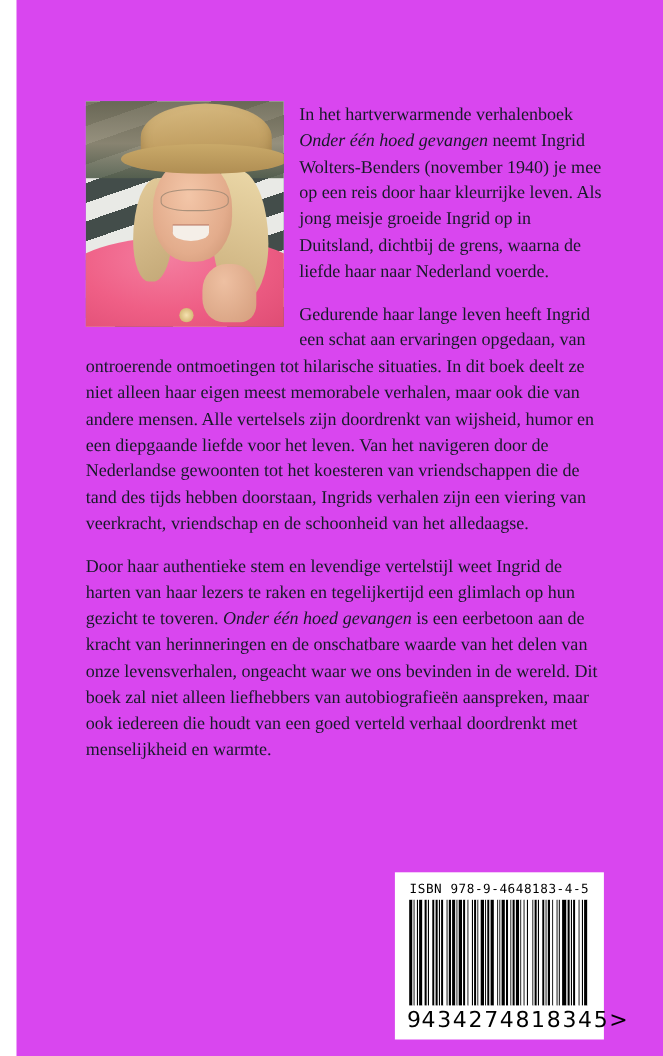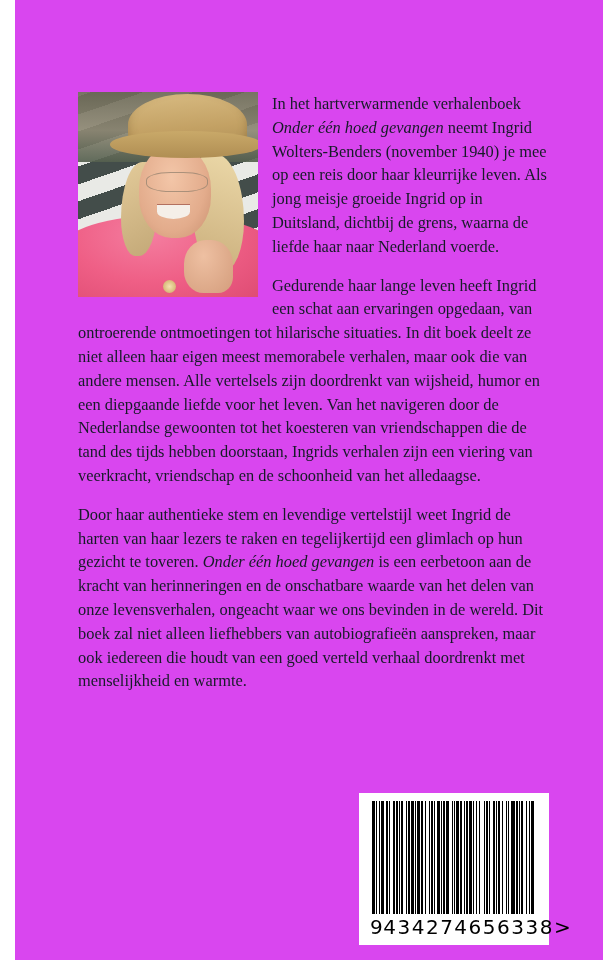--- a/index.html
+++ b/index.html
@@ -221,20 +221,21 @@
     </div>
 
     <p><span>In het hartverwarmende verhalenboek </span><em>Onder één hoed gevangen</em><span> neemt Ingrid Wolters-Benders (november 1940) je mee op een reis door haar kleurrijke leven. Als jong meisje groeide Ingrid op in Duitsland, dichtbij de grens, waarna de liefde haar naar Nederland voerde.</span></p>
 
     <p>Gedurende haar lange leven heeft Ingrid een schat aan ervaringen opgedaan, van ontroerende ontmoetingen tot hilarische situaties. In dit boek deelt ze niet alleen haar eigen meest memorabele verhalen, maar ook die van andere mensen. Alle vertelsels zijn doordrenkt van wijsheid, humor en een diepgaande liefde voor het leven. Van het navigeren door de Nederlandse gewoonten tot het koesteren van vriendschappen die de tand des tijds hebben doorstaan, Ingrids verhalen zijn een viering van veerkracht, vriendschap en de schoonheid van het alledaagse.</p>
 
     <p><span>Door haar authentieke stem en levendige vertelstijl weet Ingrid de harten van haar lezers te raken en tegelijkertijd een glimlach op hun gezicht te toveren. </span><em>Onder één hoed gevangen</em><span> is een eerbetoon aan de kracht van herinneringen en de onschatbare waarde van het delen van onze levensverhalen, ongeacht waar we ons bevinden in de wereld. Dit boek zal niet alleen liefhebbers van autobiografieën aanspreken, maar ook iedereen die houdt van een goed verteld verhaal doordrenkt met menselijkheid en warmte.</span></p>
   </div>
 
   <div class="isbn-block">
+    <div class="isbn-label">ISBN 978-9-4648183-4-5</div>
     <div class="barcode">
         <span style="width: 1.89873%; background: rgb(0, 0, 0);"></span>
         <span style="width: 0.632911%; background: rgb(255, 255, 255);"></span>
         <span style="width: 0.632911%; background: rgb(0, 0, 0);"></span>
         <span style="width: 1.26582%; background: rgb(255, 255, 255);"></span>
         <span style="width: 0.632911%; background: rgb(0, 0, 0);"></span>
         <span style="width: 0.632911%; background: rgb(255, 255, 255);"></span>
         <span style="width: 1.89873%; background: rgb(0, 0, 0);"></span>
         <span style="width: 1.26582%; background: rgb(255, 255, 255);"></span>
         <span style="width: 0.632911%; background: rgb(0, 0, 0);"></span>
@@ -326,18 +327,18 @@
         <span style="width: 0.632911%; background: rgb(0, 0, 0);"></span>
         <span style="width: 1.26582%; background: rgb(255, 255, 255);"></span>
         <span style="width: 0.632911%; background: rgb(0, 0, 0);"></span>
         <span style="width: 0.632911%; background: rgb(255, 255, 255);"></span>
         <span style="width: 1.89873%; background: rgb(0, 0, 0);"></span>
         <span style="width: 0.632911%; background: rgb(255, 255, 255);"></span>
       </div>
     <div class="isbn-digits">
       <span>9</span>
       <span class="grp-mid">434274</span>
-      <span class="grp-mid">656338</span>
+      <span class="grp-mid">818345</span>
       <span>&gt;</span>
     </div>
   </div>
 
 </div>
 
 </body></html>

